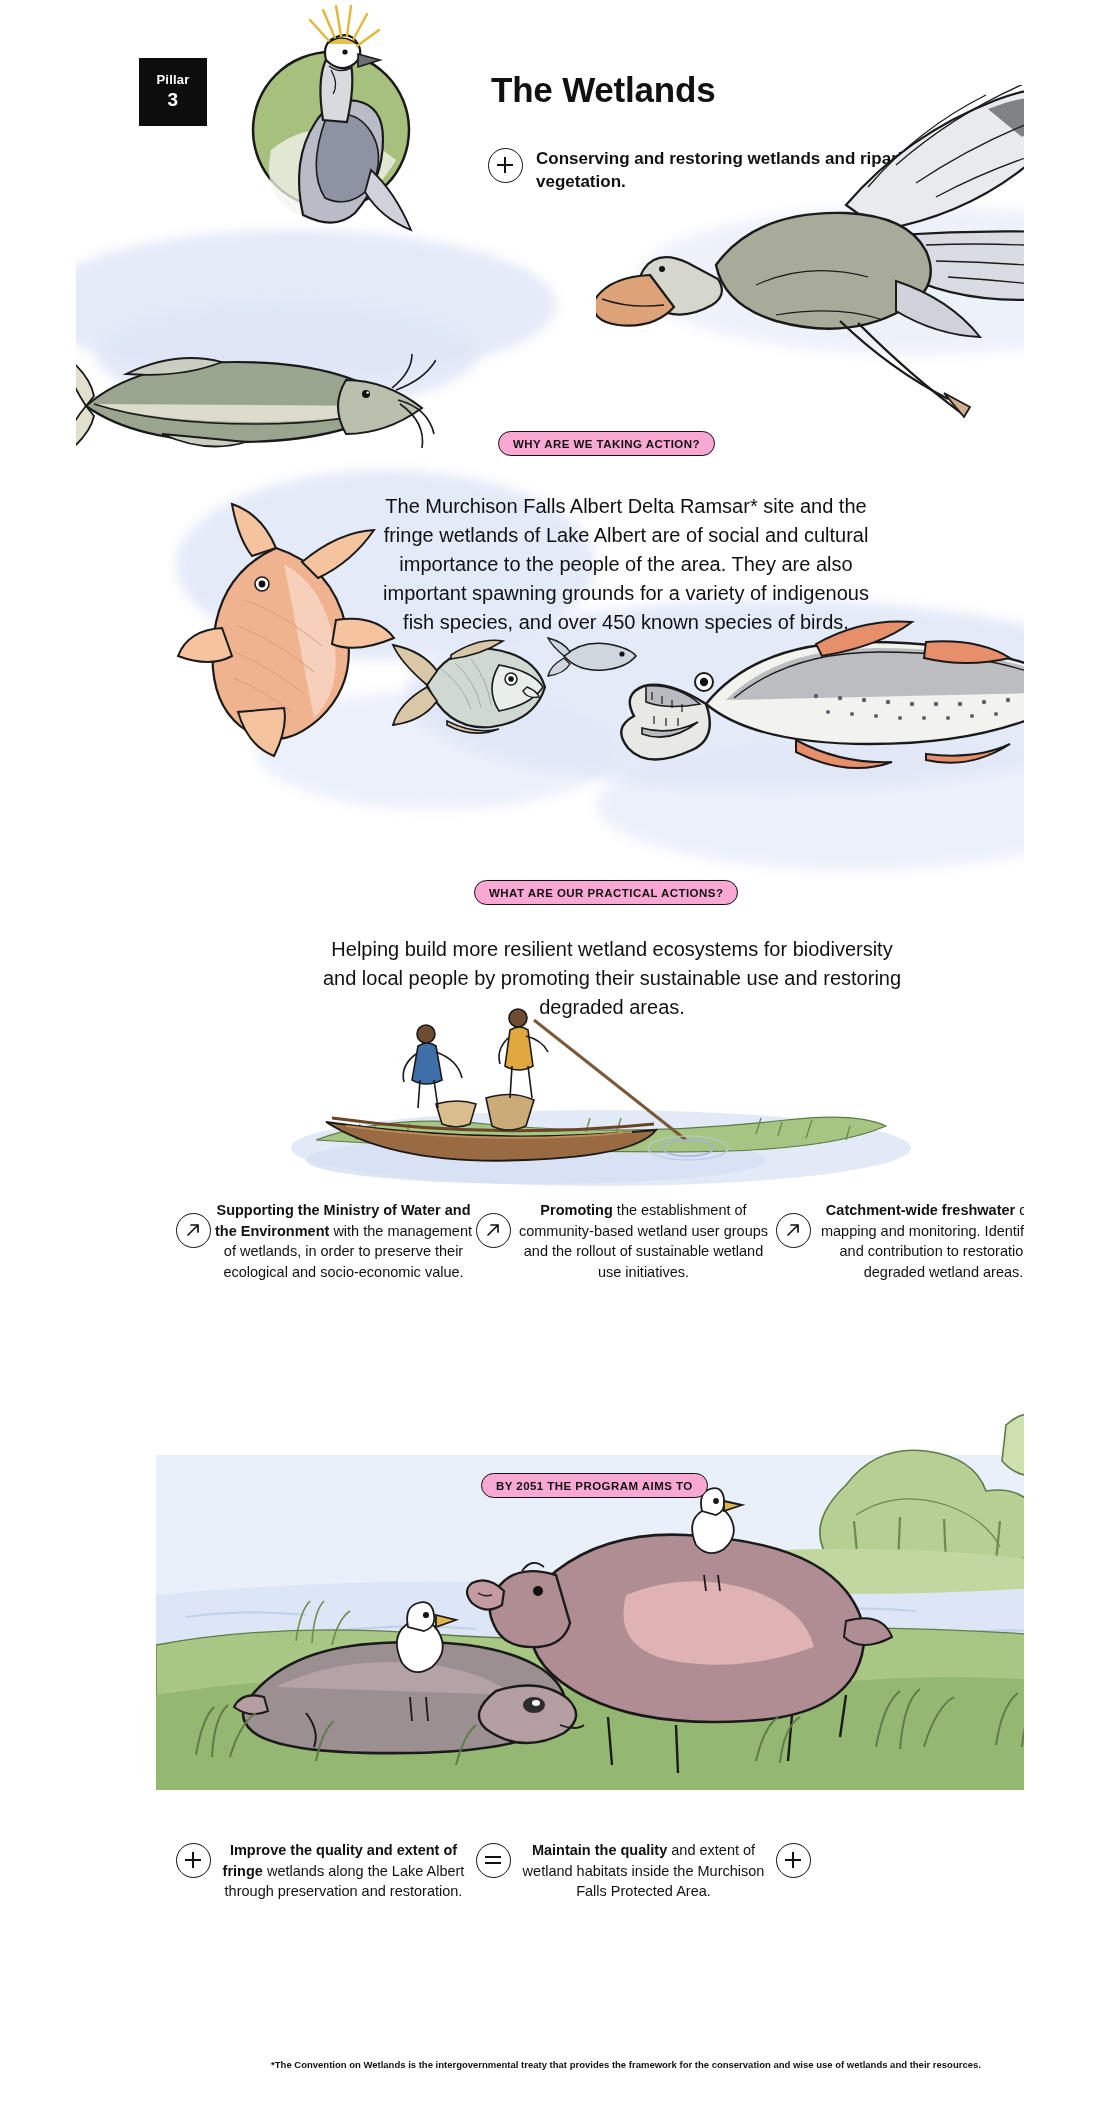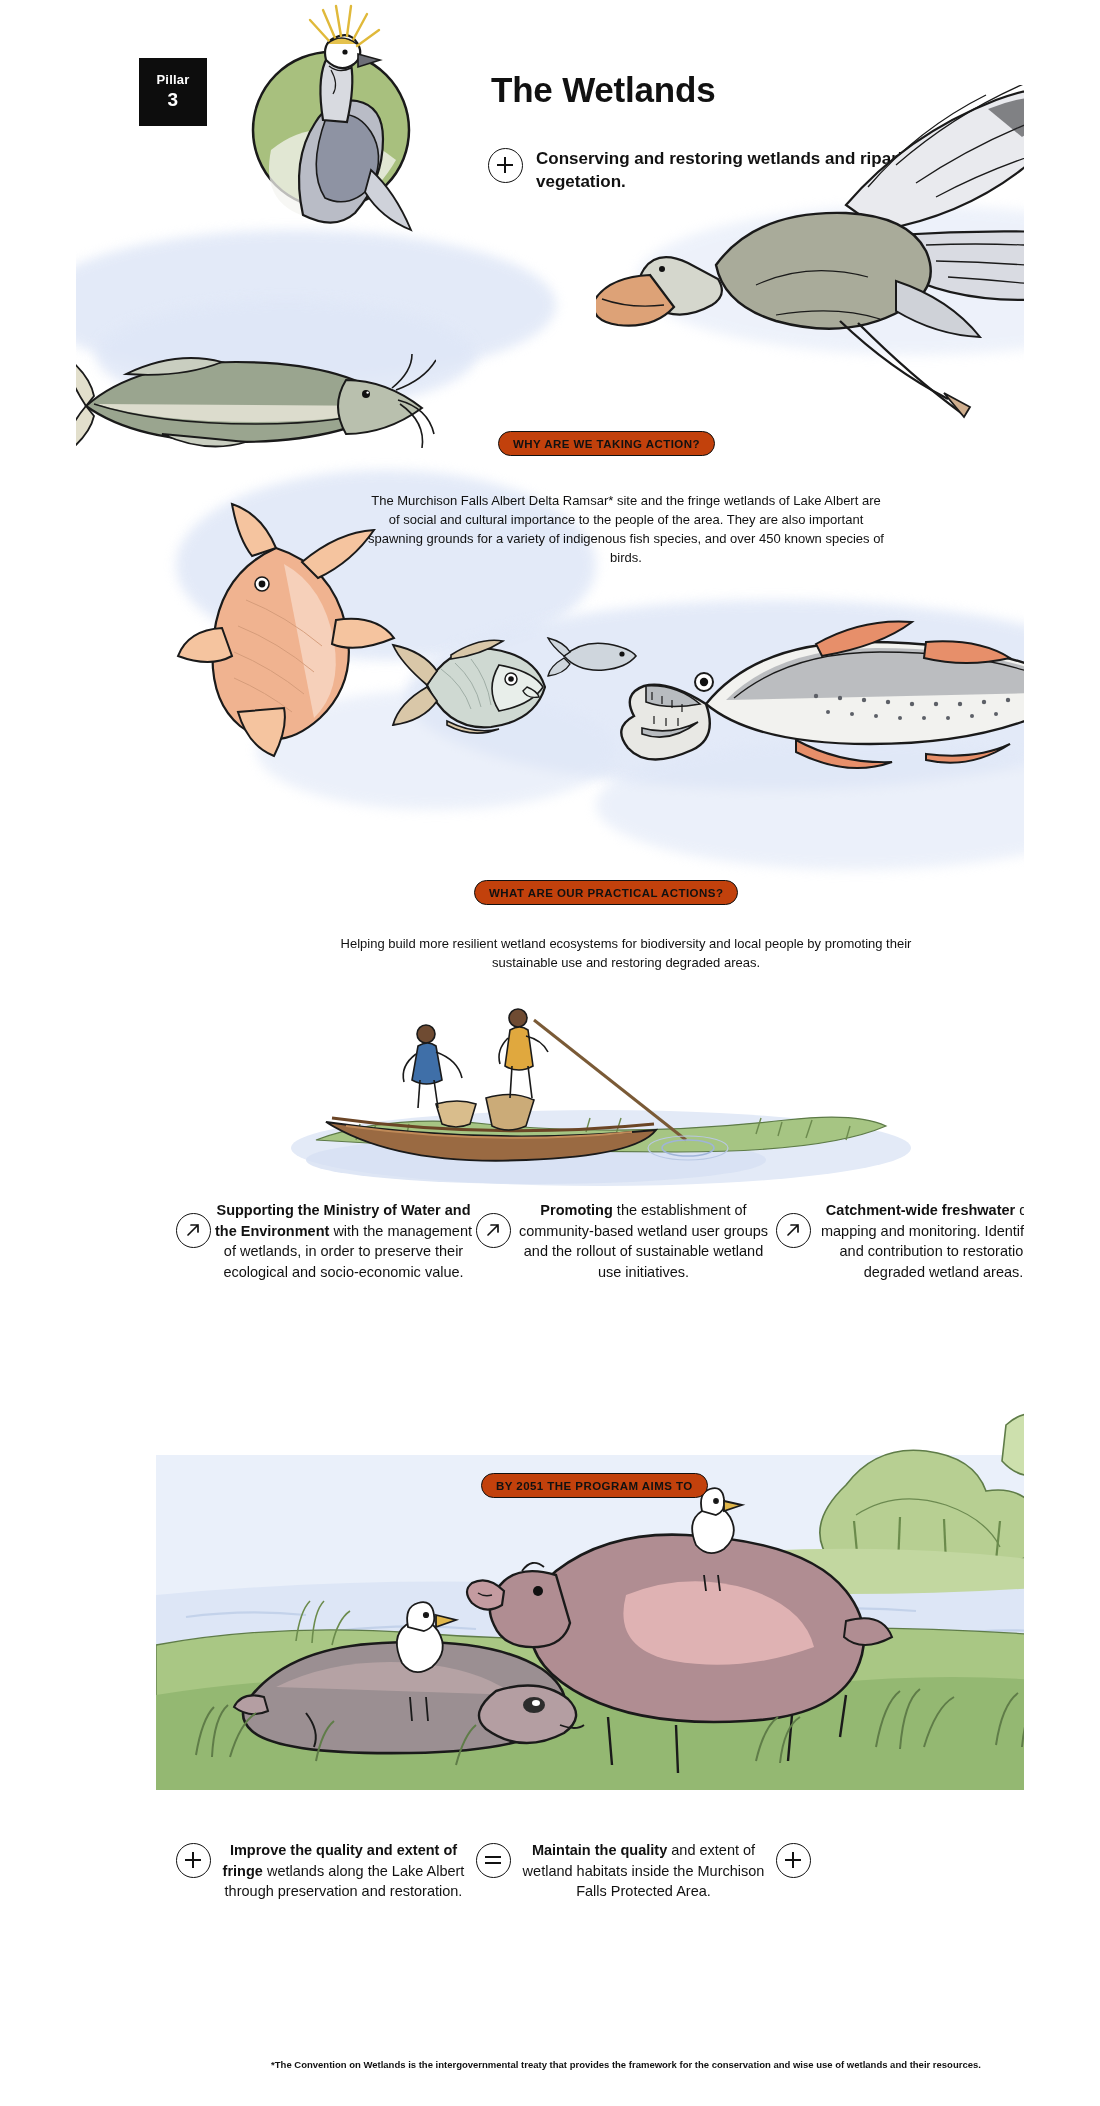--- a/index.html
+++ b/index.html
@@ -91,33 +91,33 @@
     font-size: 17px;
     font-weight: bold;
     line-height: 1.33;
   }
 
   
   .pill {
     position: absolute;
     border: 1.4px solid #111;
     border-radius: 20px;
-    background: #c2410c;
+    background: #f9a8d4;
     font-size: 11.5px;
     font-weight: bold;
     letter-spacing: .45px;
     padding: 6px 14px 5px;
     white-space: nowrap;
   }
 
   
   .para {
     position: absolute;
     text-align: center;
-    font-size: 13px;
+    font-size: 20px;
     line-height: 1.45;
   }
 
   
   .cols {
     position: absolute;
     width: 1100px;
     display: flex;
     justify-content: center;
     gap: 0;
@@ -366,21 +366,21 @@
       <g stroke="#b65f3c" stroke-width="1.1" fill="none">
         <path d="M476 92 q40 -32 72 -44"></path>
           <path d="M486 104 q40 -26 66 -34"></path>
           <path d="M492 116 q38 -14 60 -16"></path>
       </g>
     </svg>
   </div>
 
   <div class="pill" style="left:398px; top:880px;">WHAT ARE OUR PRACTICAL ACTIONS?</div>
 
-  <div class="para" style="left:255px; top:935px; width:590px;">Helping build more resilient wetland ecosystems for biodiversity and local people by promoting their sustainable use  and restoring degraded areas.</div>
+  <div class="para" style="left:241px; top:935px; width:590px;">Helping build more resilient wetland ecosystems for biodiversity and local people by promoting their sustainable use  and restoring degraded areas.</div>
 
   <div class="art" style="left:210px; top:1000px; width:630px; height:190px;">
     <svg width="630" height="190" viewBox="0 0 630 190">
 
       <ellipse cx="315" cy="148" rx="310" ry="38" fill="#e3eaf7"></ellipse>
       <ellipse cx="250" cy="160" rx="230" ry="24" fill="#d6e0f2" opacity=".8"></ellipse>
 
       <path d="M30 140 q70 -26 170 -16 q140 14 300 -4 q70 -8 100 6 q-60 26 -210 26 q-180 0 -360 -12z" fill="#a6c583" stroke="#5d7a47" stroke-width="1.2"></path>
       <g stroke="#6c8a4e" stroke-width="1.4" fill="none">
         <path d="M70 140 l4 -16"></path>

